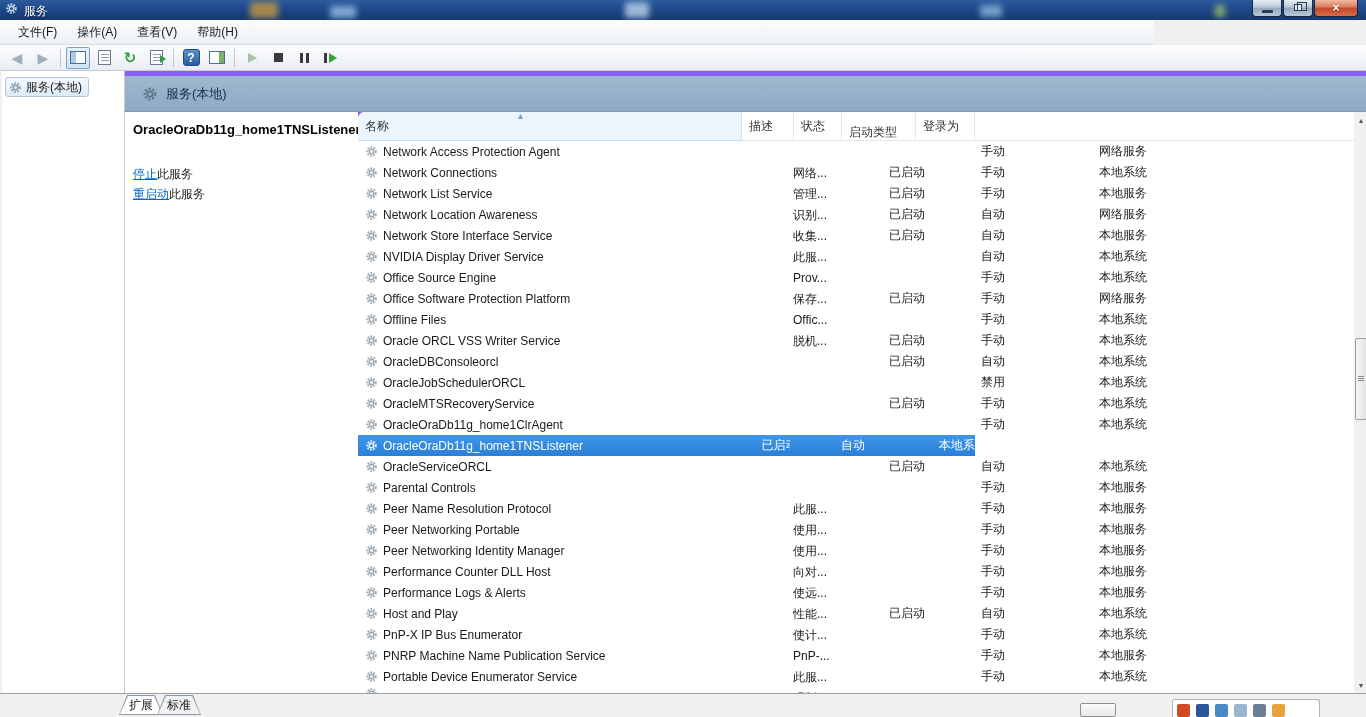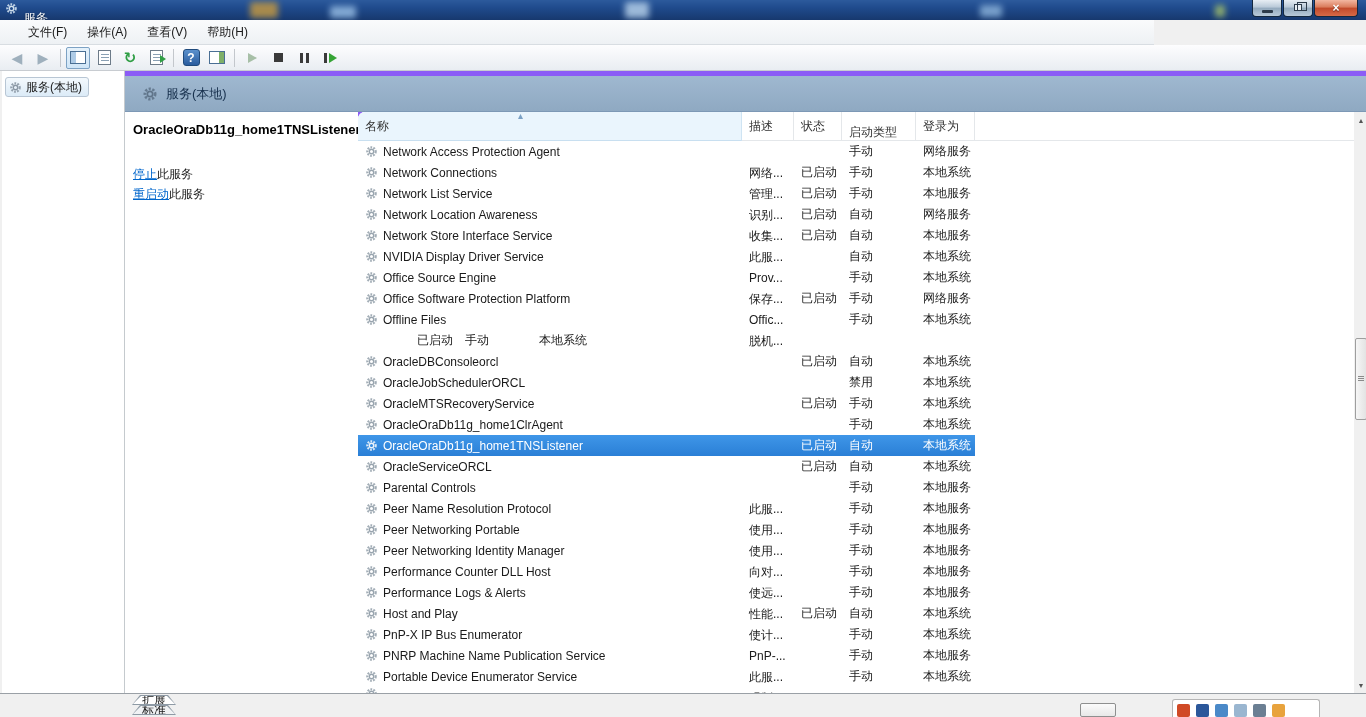--- a/index.html
+++ b/index.html
@@ -5,38 +5,38 @@
   * { margin:0; padding:0; box-sizing:border-box; }
   html,body { width:1366px; height:717px; overflow:hidden;
     font-family:"Liberation Sans","DejaVu Sans",sans-serif; }
   .screen { position:relative; width:1366px; height:717px; background:#f0f0f0; overflow:hidden; }
 
   
   .titlebar { position:absolute; left:0; top:0; width:1366px; height:20px;
     background:linear-gradient(#2c5a9c 0%, #1f4a8c 40%, #17386e 100%); overflow:hidden; }
   .titlebar .blob { position:absolute; top:2px; filter:blur(3px); opacity:.8; border-radius:2px; }
   .app-icon { position:absolute; left:5px; top:2px; width:15px; height:15px; color:#cfe0ee; }
-  .title-text { position:absolute; left:24px; top:10px; font-size:12px; color:#ffffff;
+  .title-text { position:absolute; left:24px; top:3px; font-size:12px; color:#ffffff;
     text-shadow:0 1px 2px rgba(0,0,0,.6); }
   .win-controls { position:absolute; right:8px; top:0; display:flex; }
   .win-btn { width:30px; height:17px; border:1px solid #14283f; border-top:none;
     background:linear-gradient(#e8eef4 0%, #b9c9d8 45%, #93a9bd 50%, #b9cad9 100%);
     border-radius:0 0 4px 4px; position:relative; margin-left:1px; }
   .win-btn.close { width:44px;
     background:linear-gradient(#f2b7a1 0%, #d97a5a 45%, #c1492b 50%, #d56a47 100%); }
   .glyph-min { position:absolute; left:9px; top:10px; width:11px; height:3px; background:#2d3b4a; border-radius:1px; }
   .glyph-max { position:absolute; left:10px; top:4px; width:8px; height:7px; border:1px solid #2d3b4a; background:#e8eef4; }
   .glyph-max::after { content:""; position:absolute; left:2px; top:-3px; width:8px; height:7px; border:1px solid #2d3b4a; }
   .glyph-x { position:absolute; left:0; top:1px; width:100%; text-align:center; font-size:12px;
     font-weight:bold; color:#fff; text-shadow:0 1px 1px rgba(0,0,0,.5); }
 
   
   .menubar { position:absolute; left:0; top:20px; width:1154px; height:25px;
     background:linear-gradient(#fafbfc,#eef1f4); border-bottom:1px solid #d8dde2;
-    display:flex; align-items:center; padding-left:18px; }
+    display:flex; align-items:center; padding-left:8px; }
   .menu-item { font-size:12px; color:#1a1a1a; padding:4px 10px; }
 
   
   .toolbar { position:absolute; left:0; top:45px; width:1366px; height:26px;
     background:linear-gradient(#fdfdfe,#e9edf2); border-bottom:1px solid #c8ccd1;
     display:flex; align-items:center; padding-left:4px; }
   .tbtn { width:24px; height:22px; display:flex; align-items:center; justify-content:center;
     margin:0 1px; border:1px solid transparent; border-radius:2px; position:relative; }
   .tbtn.pressed { border-color:#7da2c4; background:linear-gradient(#e6f2fb,#cfe5f7); }
   .tsep { width:1px; height:18px; background:#c3c7cc; margin:0 4px; }
@@ -85,42 +85,42 @@
     border-radius:7px 0 0 0; overflow:hidden; }
   .list-header { position:absolute; left:0; top:0; width:996px; height:29px; background:#fff;
     border-bottom:1px solid #e4e7ea; display:flex; font-size:12px; color:#333; }
   .hcell { height:29px; display:flex; align-items:center; padding-left:7px; border-right:1px solid #e4e7ea; position:relative; }
   .hcell.name { width:384px; background:#eaf5fd; border-right-color:#cfe4f3; border-bottom:1px solid #c8dff0; }
   .sort-arrow { position:absolute; left:160px; top:-2px; font-size:10px; color:#7aa0c4; }
   .hcell.desc { width:52px; } .hcell.status { width:48px; } .hcell.startup { width:74px;align-items:flex-end; } .hcell.logon { width:59px; }
   .hcell.filler { flex:1; border-right:none; }
 
   .rows { position:absolute; left:0; top:29px; width:996px; }
-  .lrow { height:21px; display:flex; align-items:center; font-size:12px; color:#1a1a1a; }
+  .lrow { height:21px; display:flex; align-items:center; font-size:12px; color:#1a1a1a;gap:44px; }
   .lrow .cell { display:flex; align-items:center; height:21px; padding-left:7px; overflow:hidden; white-space:nowrap; }
   .c-name { width:384px; } .c-desc { width:52px;margin-top:43px; } .c-status { width:48px; } .c-startup { width:74px; } .c-logon { width:59px; }
   .c-name .gear { margin-right:5px; color:#98a4ae; }
   .lrow.sel { background:linear-gradient(#3f96e8,#2a7fd6); color:#fff; width:617px; }
   .lrow.sel .gear { color:#eef4fa; }
   .partial-row { height:6px; overflow:hidden; display:flex; padding-left:7px; }
   .partial-row .gear { color:#98a4ae; }
 
   .vscroll { position:absolute; left:1352px; top:41px; width:14px; height:581px; background:#f0f0f0; }
   .sc-btn { position:absolute; left:0; width:14px; height:16px; display:flex; align-items:center; justify-content:center;
     font-size:7px; color:#555; background:#f0f0f0; }
   .sc-btn.up { top:0; } .sc-btn.down { bottom:0; }
   .sc-thumb { position:absolute; left:1px; top:226px; width:12px; height:82px;
     background:linear-gradient(90deg,#f6f6f6,#e3e3e3); border:1px solid #9e9e9e; border-radius:2px; }
   .sc-thumb::after { content:""; position:absolute; left:2px; top:37px; width:6px; height:1px;
     background:#8b8b8b; box-shadow:0 2px 0 #8b8b8b, 0 4px 0 #8b8b8b; }
 
   
   .statusbar { position:absolute; left:0; top:693px; width:1366px; height:24px;
     background:#f0f0f0; border-top:1px solid #9aa0a6; }
-  .tabs { position:absolute; left:132px; top:1px; height:20px; display:flex;flex-direction:column; }
+  .tabs { position:absolute; left:119px; top:1px; height:20px; display:flex; }
   .tab { position:relative; height:20px; min-width:44px; margin-right:-6px; }
   .tab .shape { position:absolute; inset:0; clip-path:polygon(8px 0, calc(100% - 8px) 0, 100% 100%, 0 100%); background:#8e9aa5; }
   .tab .face { position:absolute; inset:1px; clip-path:polygon(8px 0, calc(100% - 8px) 0, 100% 100%, 0 100%);
     background:#f0f2f4; display:flex; align-items:center; justify-content:center; font-size:12px; color:#1a1a1a; }
   .tab.active .face { background:#ffffff; }
 
   
   .peek-btn { position:absolute; left:1080px; top:703px; width:36px; height:14px;
     background:linear-gradient(#fbfbfb,#e8e8e8); border:1px solid #8e8f8f; border-radius:2px; }
   .peek-bar { position:absolute; left:1172px; top:699px; width:148px; height:18px;
@@ -382,20 +382,26 @@
               </svg>
       <span>Offline Files</span>
     </div>
     <div class="cell c-desc">脱机...</div>
     <div class="cell c-status"></div>
     <div class="cell c-startup">手动</div>
     <div class="cell c-logon">本地系统</div>
   </div>
 
   <div class="lrow">
+    <div class="cell c-name">
+      <svg class="gear">
+                <use href="#gearsym"></use>
+              </svg>
+      <span>Oracle ORCL VSS Writer Service</span>
+    </div>
     <div class="cell c-desc"></div>
     <div class="cell c-status">已启动</div>
     <div class="cell c-startup">手动</div>
     <div class="cell c-logon">本地系统</div>
   </div>
 
   <div class="lrow">
     <div class="cell c-name">
       <svg class="gear">
                 <use href="#gearsym"></use>

